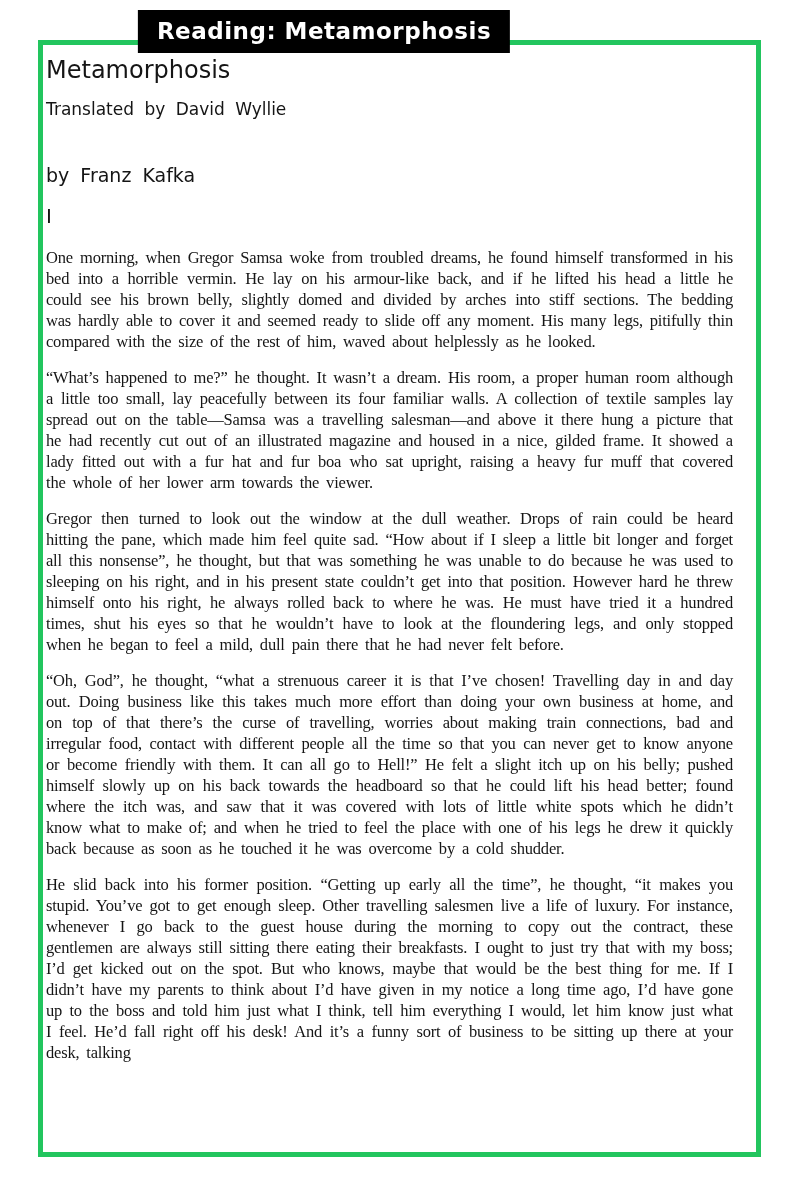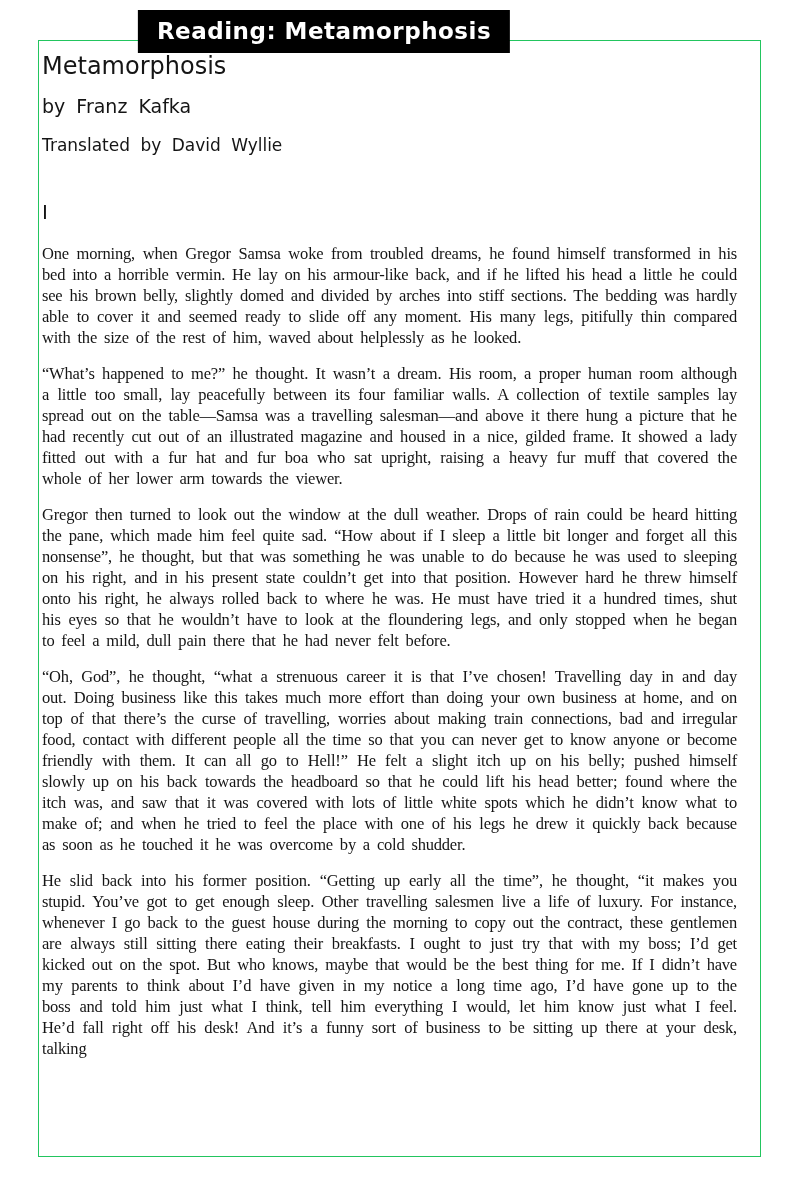--- a/index.html
+++ b/index.html
@@ -33,21 +33,21 @@
     white-space: nowrap;
     z-index: 10;
   }
   .page {
     position: absolute;
     left: 38px;
     top: 40px;
     width: 723px;
     height: 1117px;
     box-sizing: border-box;
-    border: 1px solid #22c55e;
+    border: 5px solid #22c55e;
     background: #ffffff;
     padding: 11px 23px 0 3px;
     overflow: hidden;
   }
   .book-title {
     font-family: "DejaVu Sans", sans-serif;
     font-size: 24px;
     font-weight: normal;
     line-height: 1.2;
     margin: 0 0 14px 0;
@@ -90,23 +90,23 @@
 <body>
 
 <div class="stage">
 
   <div class="reading-badge">Reading: Metamorphosis</div>
 
   <div class="page">
 
     <h1 class="book-title">Metamorphosis</h1>
 
+    <p class="front-line translator-line">Translated by David Wyllie</p>
+
     <p class="front-line author-line">by Franz Kafka</p>
-
-    <p class="front-line translator-line">Translated by David Wyllie</p>
 
     <h2 class="chapter-heading">I</h2>
 
     <div class="book-text">
         <p class="para">One morning, when Gregor Samsa woke from troubled dreams, he found himself transformed in his bed into a horrible vermin. He lay on his armour-like back, and if he lifted his head a little he could see his brown belly, slightly domed and divided by arches into stiff sections. The bedding was hardly able to cover it and seemed ready to slide off any moment. His many legs, pitifully thin compared with the size of the rest of him, waved about helplessly as he looked.</p>
         <p class="para">“What’s happened to me?” he thought. It wasn’t a dream. His room, a proper human room although a little too small, lay peacefully between its four familiar walls. A collection of textile samples lay spread out on the table—Samsa was a travelling salesman—and above it there hung a picture that he had recently cut out of an illustrated magazine and housed in a nice, gilded frame. It showed a lady fitted out with a fur hat and fur boa who sat upright, raising a heavy fur muff that covered the whole of her lower arm towards the viewer.</p>
         <p class="para">Gregor then turned to look out the window at the dull weather. Drops of rain could be heard hitting the pane, which made him feel quite sad. “How about if I sleep a little bit longer and forget all this nonsense”, he thought, but that was something he was unable to do because he was used to sleeping on his right, and in his present state couldn’t get into that position. However hard he threw himself onto his right, he always rolled back to where he was. He must have tried it a hundred times, shut his eyes so that he wouldn’t have to look at the floundering legs, and only stopped when he began to feel a mild, dull pain there that he had never felt before.</p>
         <p class="para">“Oh, God”, he thought, “what a strenuous career it is that I’ve chosen! Travelling day in and day out. Doing business like this takes much more effort than doing your own business at home, and on top of that there’s the curse of travelling, worries about making train connections, bad and irregular food, contact with different people all the time so that you can never get to know anyone or become friendly with them. It can all go to Hell!” He felt a slight itch up on his belly; pushed himself slowly up on his back towards the headboard so that he could lift his head better; found where the itch was, and saw that it was covered with lots of little white spots which he didn’t know what to make of; and when he tried to feel the place with one of his legs he drew it quickly back because as soon as he touched it he was overcome by a cold shudder.</p>
         <p class="para">He slid back into his former position. “Getting up early all the time”, he thought, “it makes you stupid. You’ve got to get enough sleep. Other travelling salesmen live a life of luxury. For instance, whenever I go back to the guest house during the morning to copy out the contract, these gentlemen are always still sitting there eating their breakfasts. I ought to just try that with my boss; I’d get kicked out on the spot. But who knows, maybe that would be the best thing for me. If I didn’t have my parents to think about I’d have given in my notice a long time ago, I’d have gone up to the boss and told him just what I think, tell him everything I would, let him know just what I feel. He’d fall right off his desk! And it’s a funny sort of business to be sitting up there at your desk, talking</p>
       </div>

